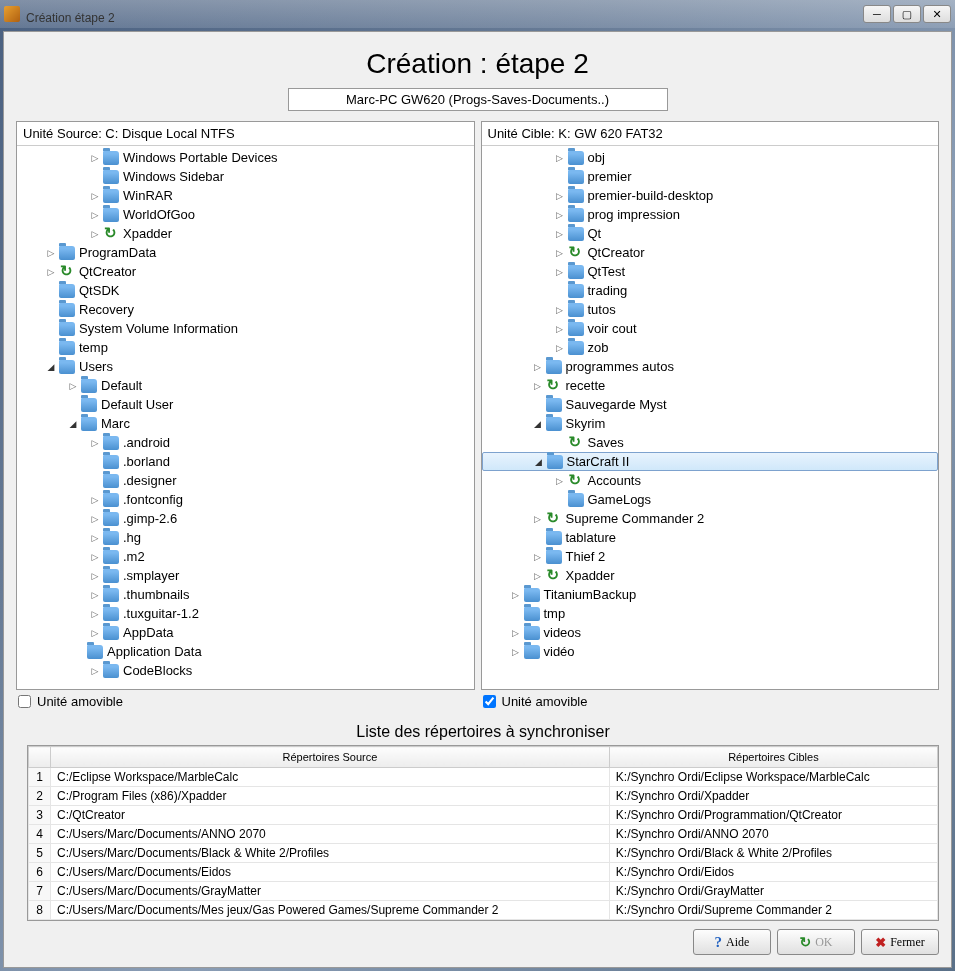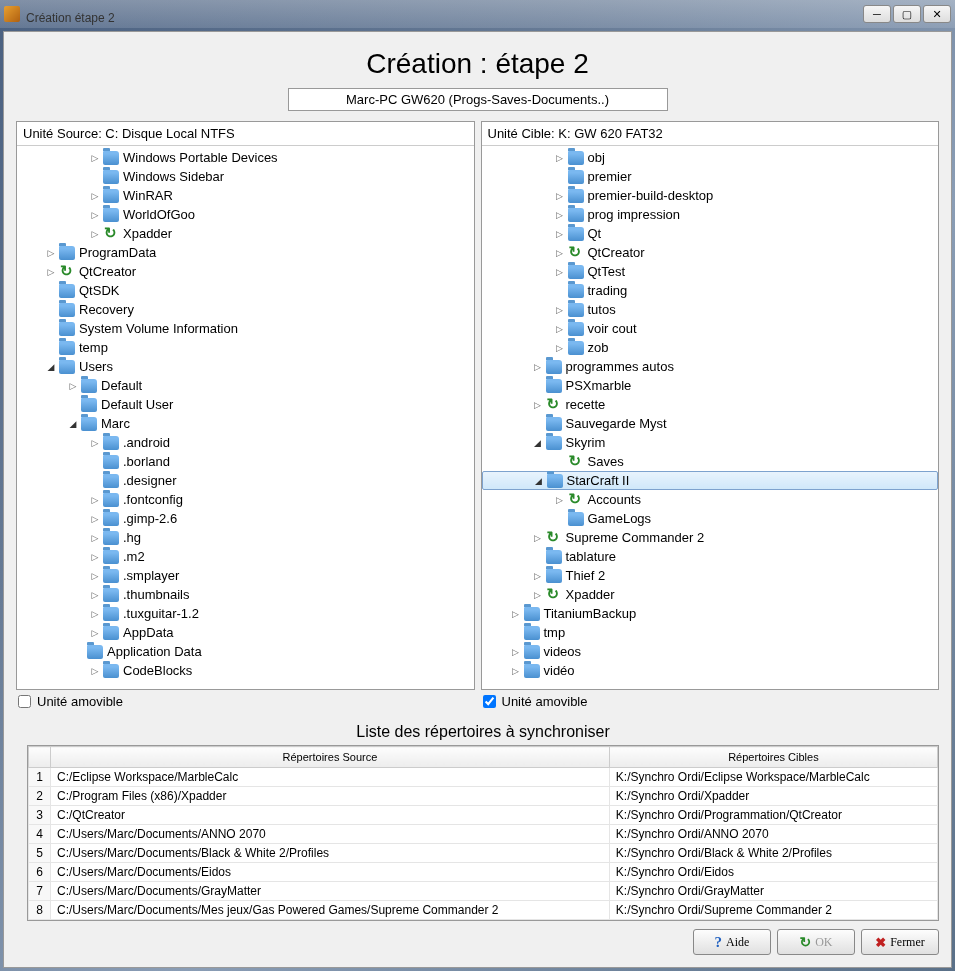--- a/index.html
+++ b/index.html
@@ -461,25 +461,20 @@
               <span class="expander">▷</span>
               <span class="folder-icon"></span>
               <span class="tree-label">zob</span>
             </div>
             <div class="tree-row" style="padding-left: 50px;">
               <span class="expander">▷</span>
               <span class="folder-icon"></span>
               <span class="tree-label">programmes autos</span>
             </div>
             <div class="tree-row" style="padding-left: 50px;">
-              <span class="expander blank">▷</span>
-              <span class="folder-icon"></span>
-              <span class="tree-label">PSXmarble</span>
-            </div>
-            <div class="tree-row" style="padding-left: 50px;">
               <span class="expander">▷</span>
               <span class="sync-icon"></span>
               <span class="tree-label">recette</span>
             </div>
             <div class="tree-row" style="padding-left: 50px;">
               <span class="expander blank">▷</span>
               <span class="folder-icon"></span>
               <span class="tree-label">Sauvegarde Myst</span>
             </div>
             <div class="tree-row" style="padding-left: 50px;">

